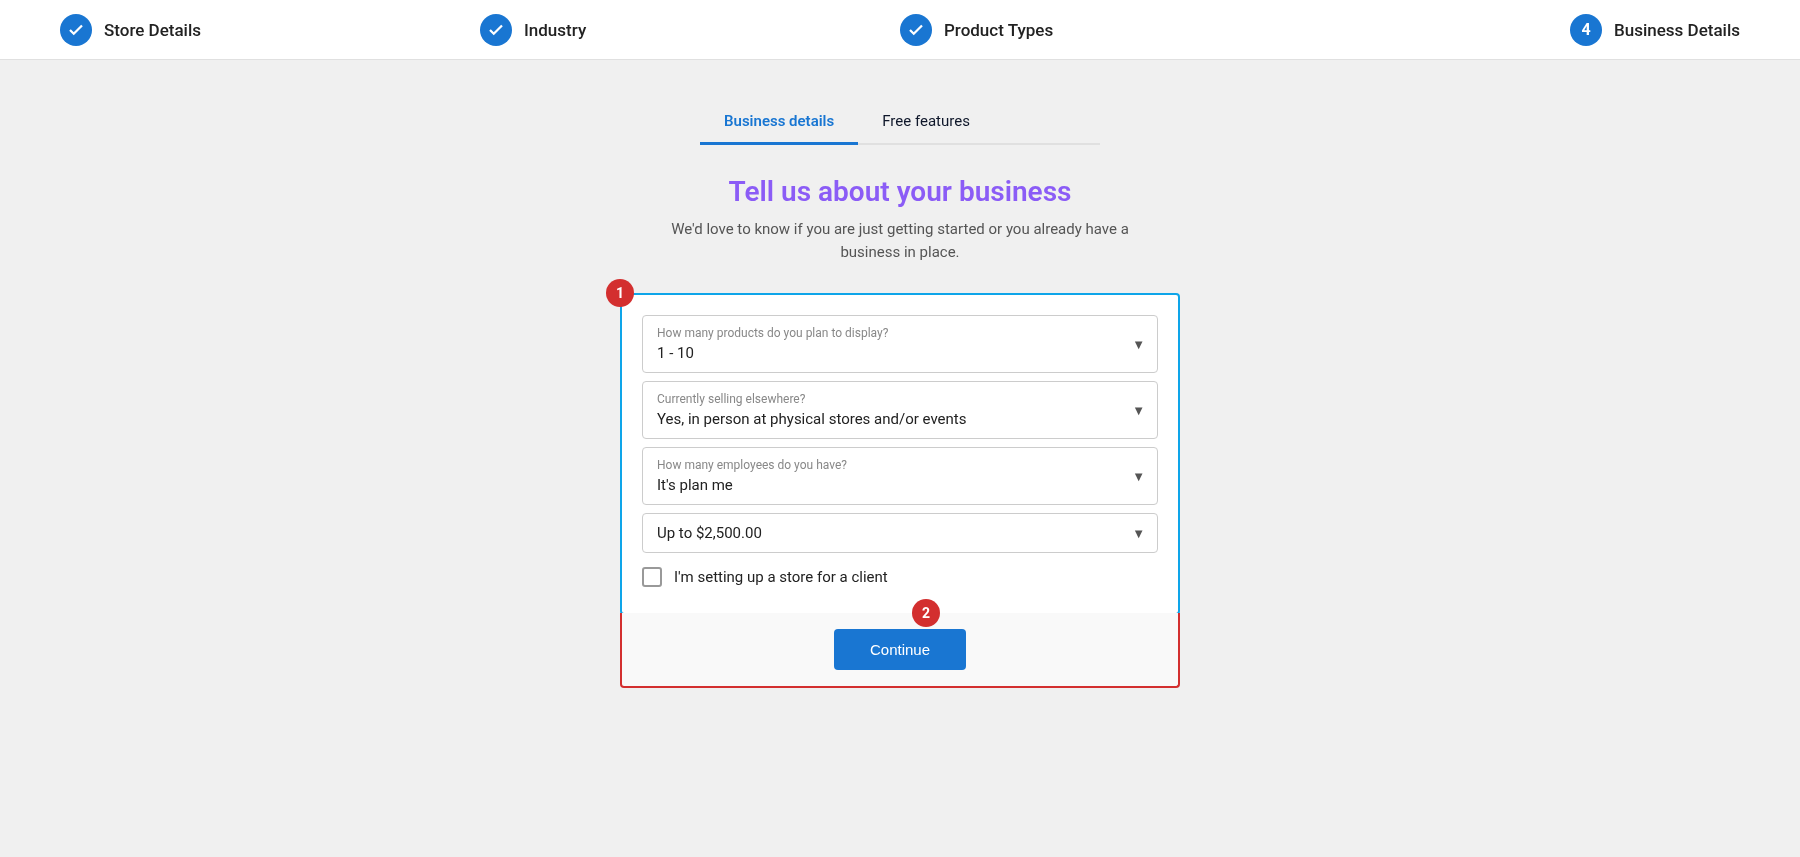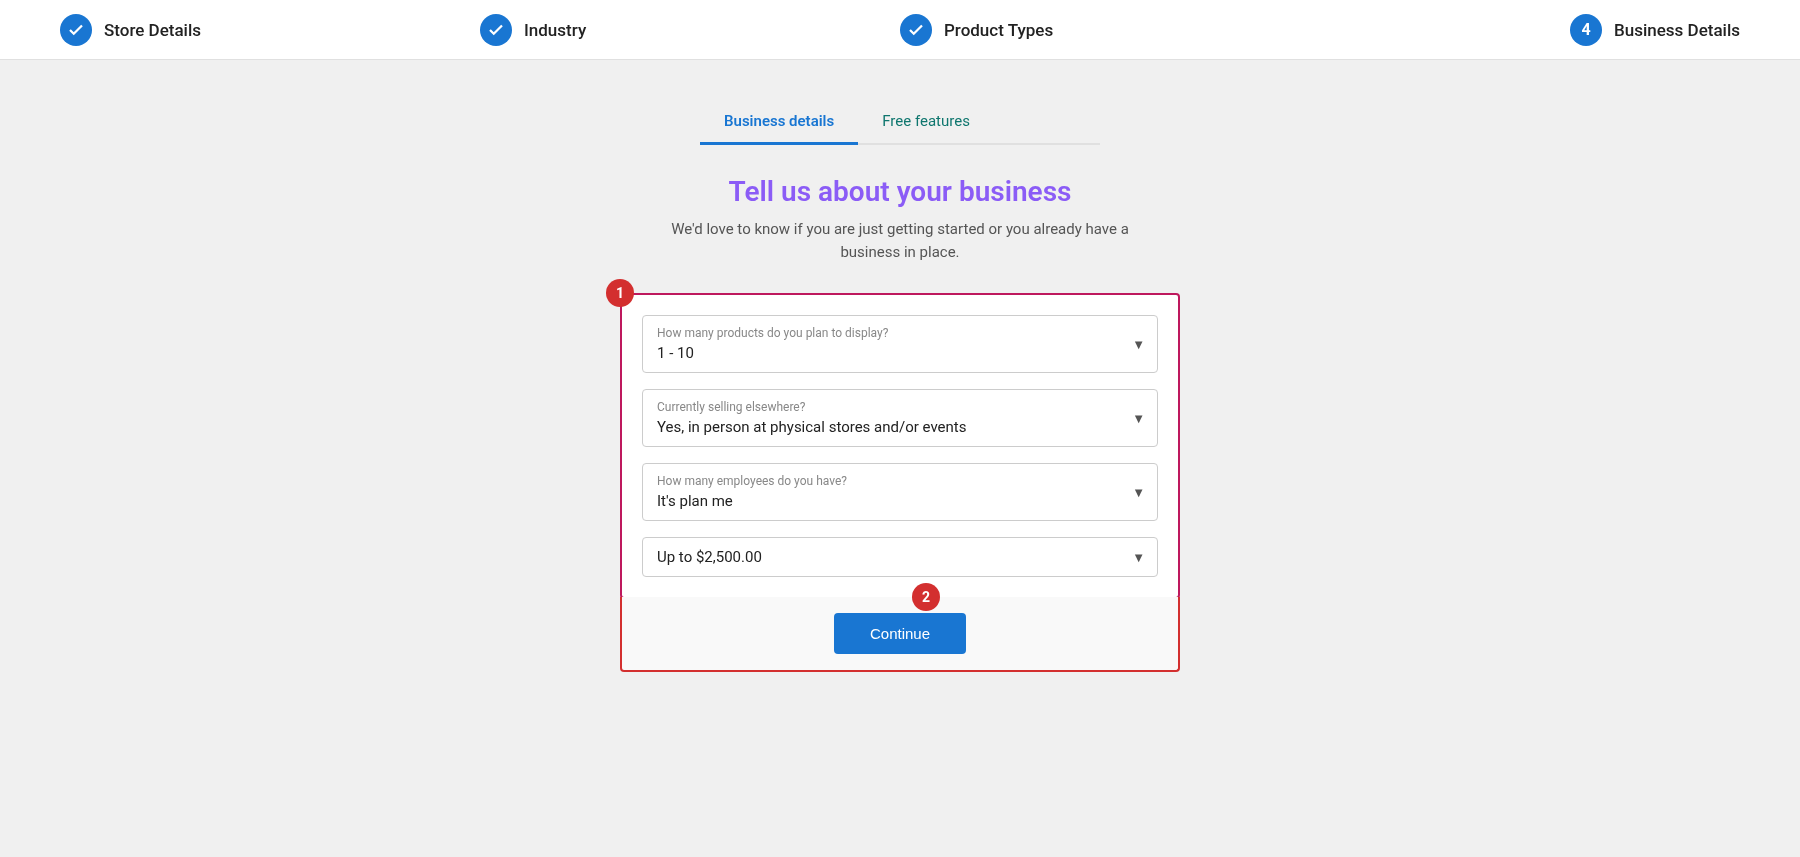--- a/index.html
+++ b/index.html
@@ -80,21 +80,21 @@
       gap: 0;
       margin-bottom: 30px;
       border-bottom: 2px solid #e0e0e0;
       width: 400px;
     }
 
     .tab-item {
       padding: 12px 24px;
       font-size: 15px;
       cursor: pointer;
-      color: #0f766e;
+      color: #0f172a;
       border-bottom: 3px solid transparent;
       margin-bottom: -2px;
     }
 
     .tab-item.active {
       color: #1976d2;
       border-bottom: 3px solid #1976d2;
       font-weight: 600;
     }
 
@@ -146,26 +146,26 @@
 
     .annotation-badge.badge-2 {
       background: #d32f2f;
       bottom: -50px;
       left: 50%;
       transform: translateX(-50%);
     }
 
     .form-container {
       background: #fff;
-      border: 2px solid #be185d;
+      border: 2px solid #0ea5e9;
       border-radius: 4px;
       padding: 20px;
       display: flex;
       flex-direction: column;
-      gap: 16px;
+      gap: 8px;
     }
 
     
     .select-wrapper {
       position: relative;
       border: 1px solid #ccc;
       border-radius: 4px;
       padding: 10px 40px 10px 14px;
       background: #fff;
       cursor: pointer;
@@ -319,20 +319,24 @@
         <span class="select-label">How many employees do you have?</span>
         <span class="select-value">It's plan me</span>
         <span class="select-chevron">▼</span>
       </div>
 
       <div class="select-wrapper">
         <span class="select-value">Up to $2,500.00</span>
         <span class="select-chevron">▼</span>
       </div>
 
+      <div class="checkbox-row">
+        <div class="checkbox-box"></div>
+        <span class="checkbox-label">I'm setting up a store for a client</span>
+      </div>
 
     </div>
 
     <div class="continue-area">
 
       <div class="annotation-badge badge-2" style="position:absolute; top:-14px; left:calc(50% - 14px + 40px);">2</div>
       <button class="continue-btn">Continue</button>
     </div>
 
   </div>

